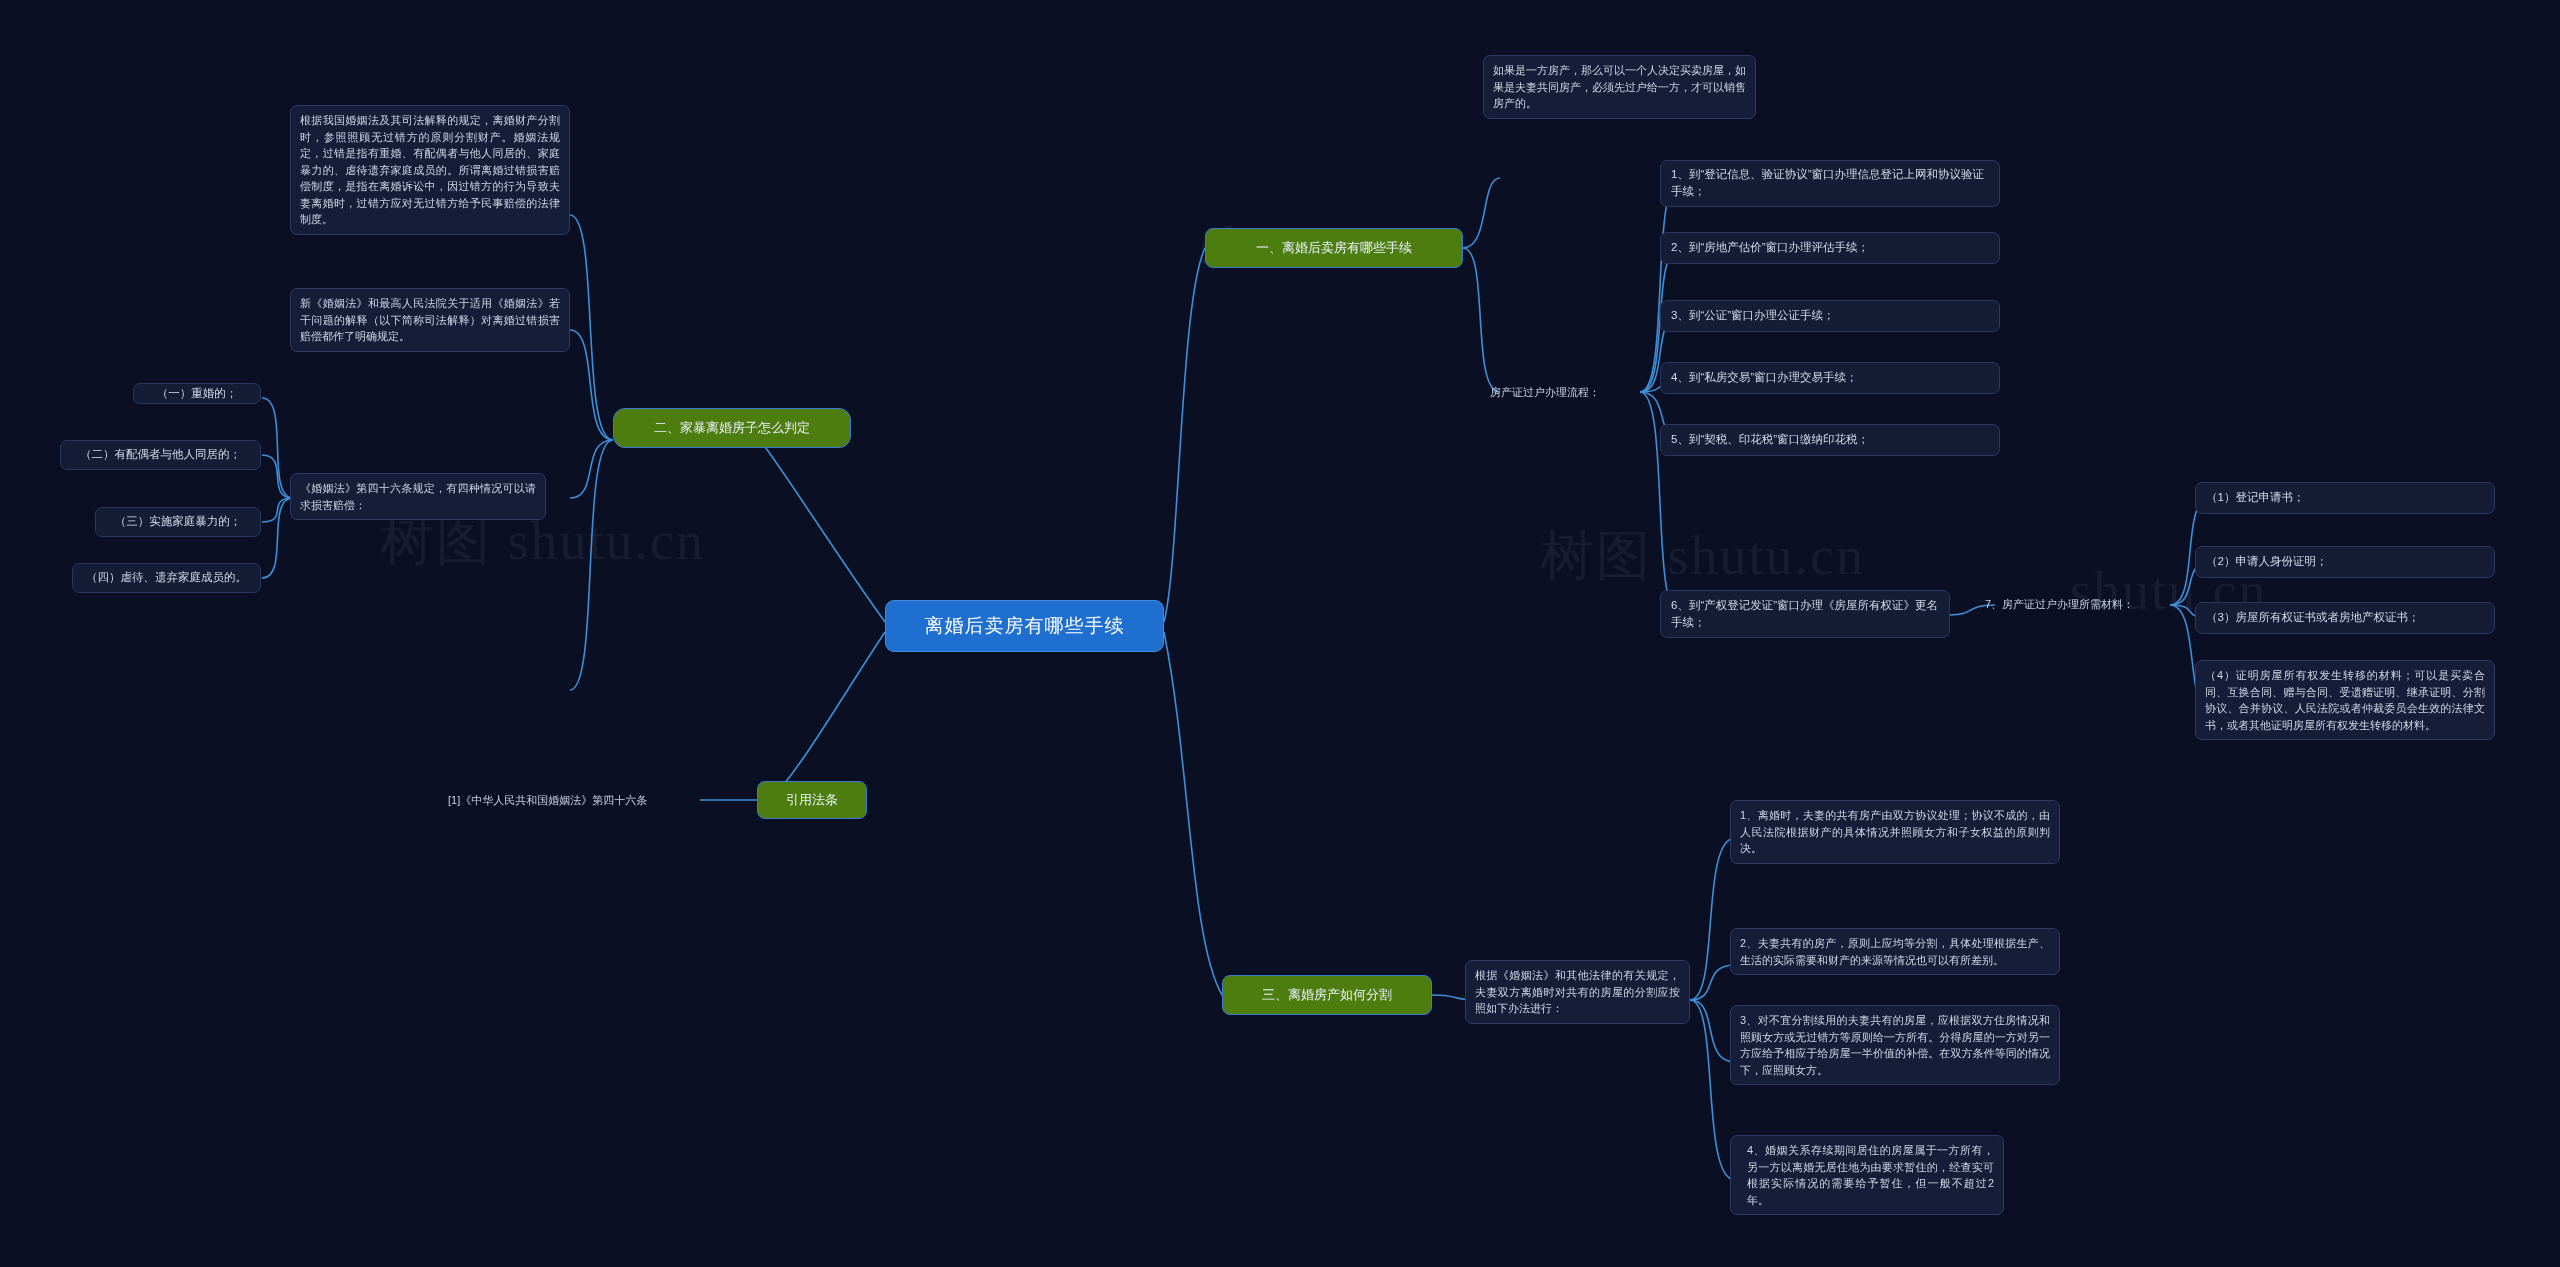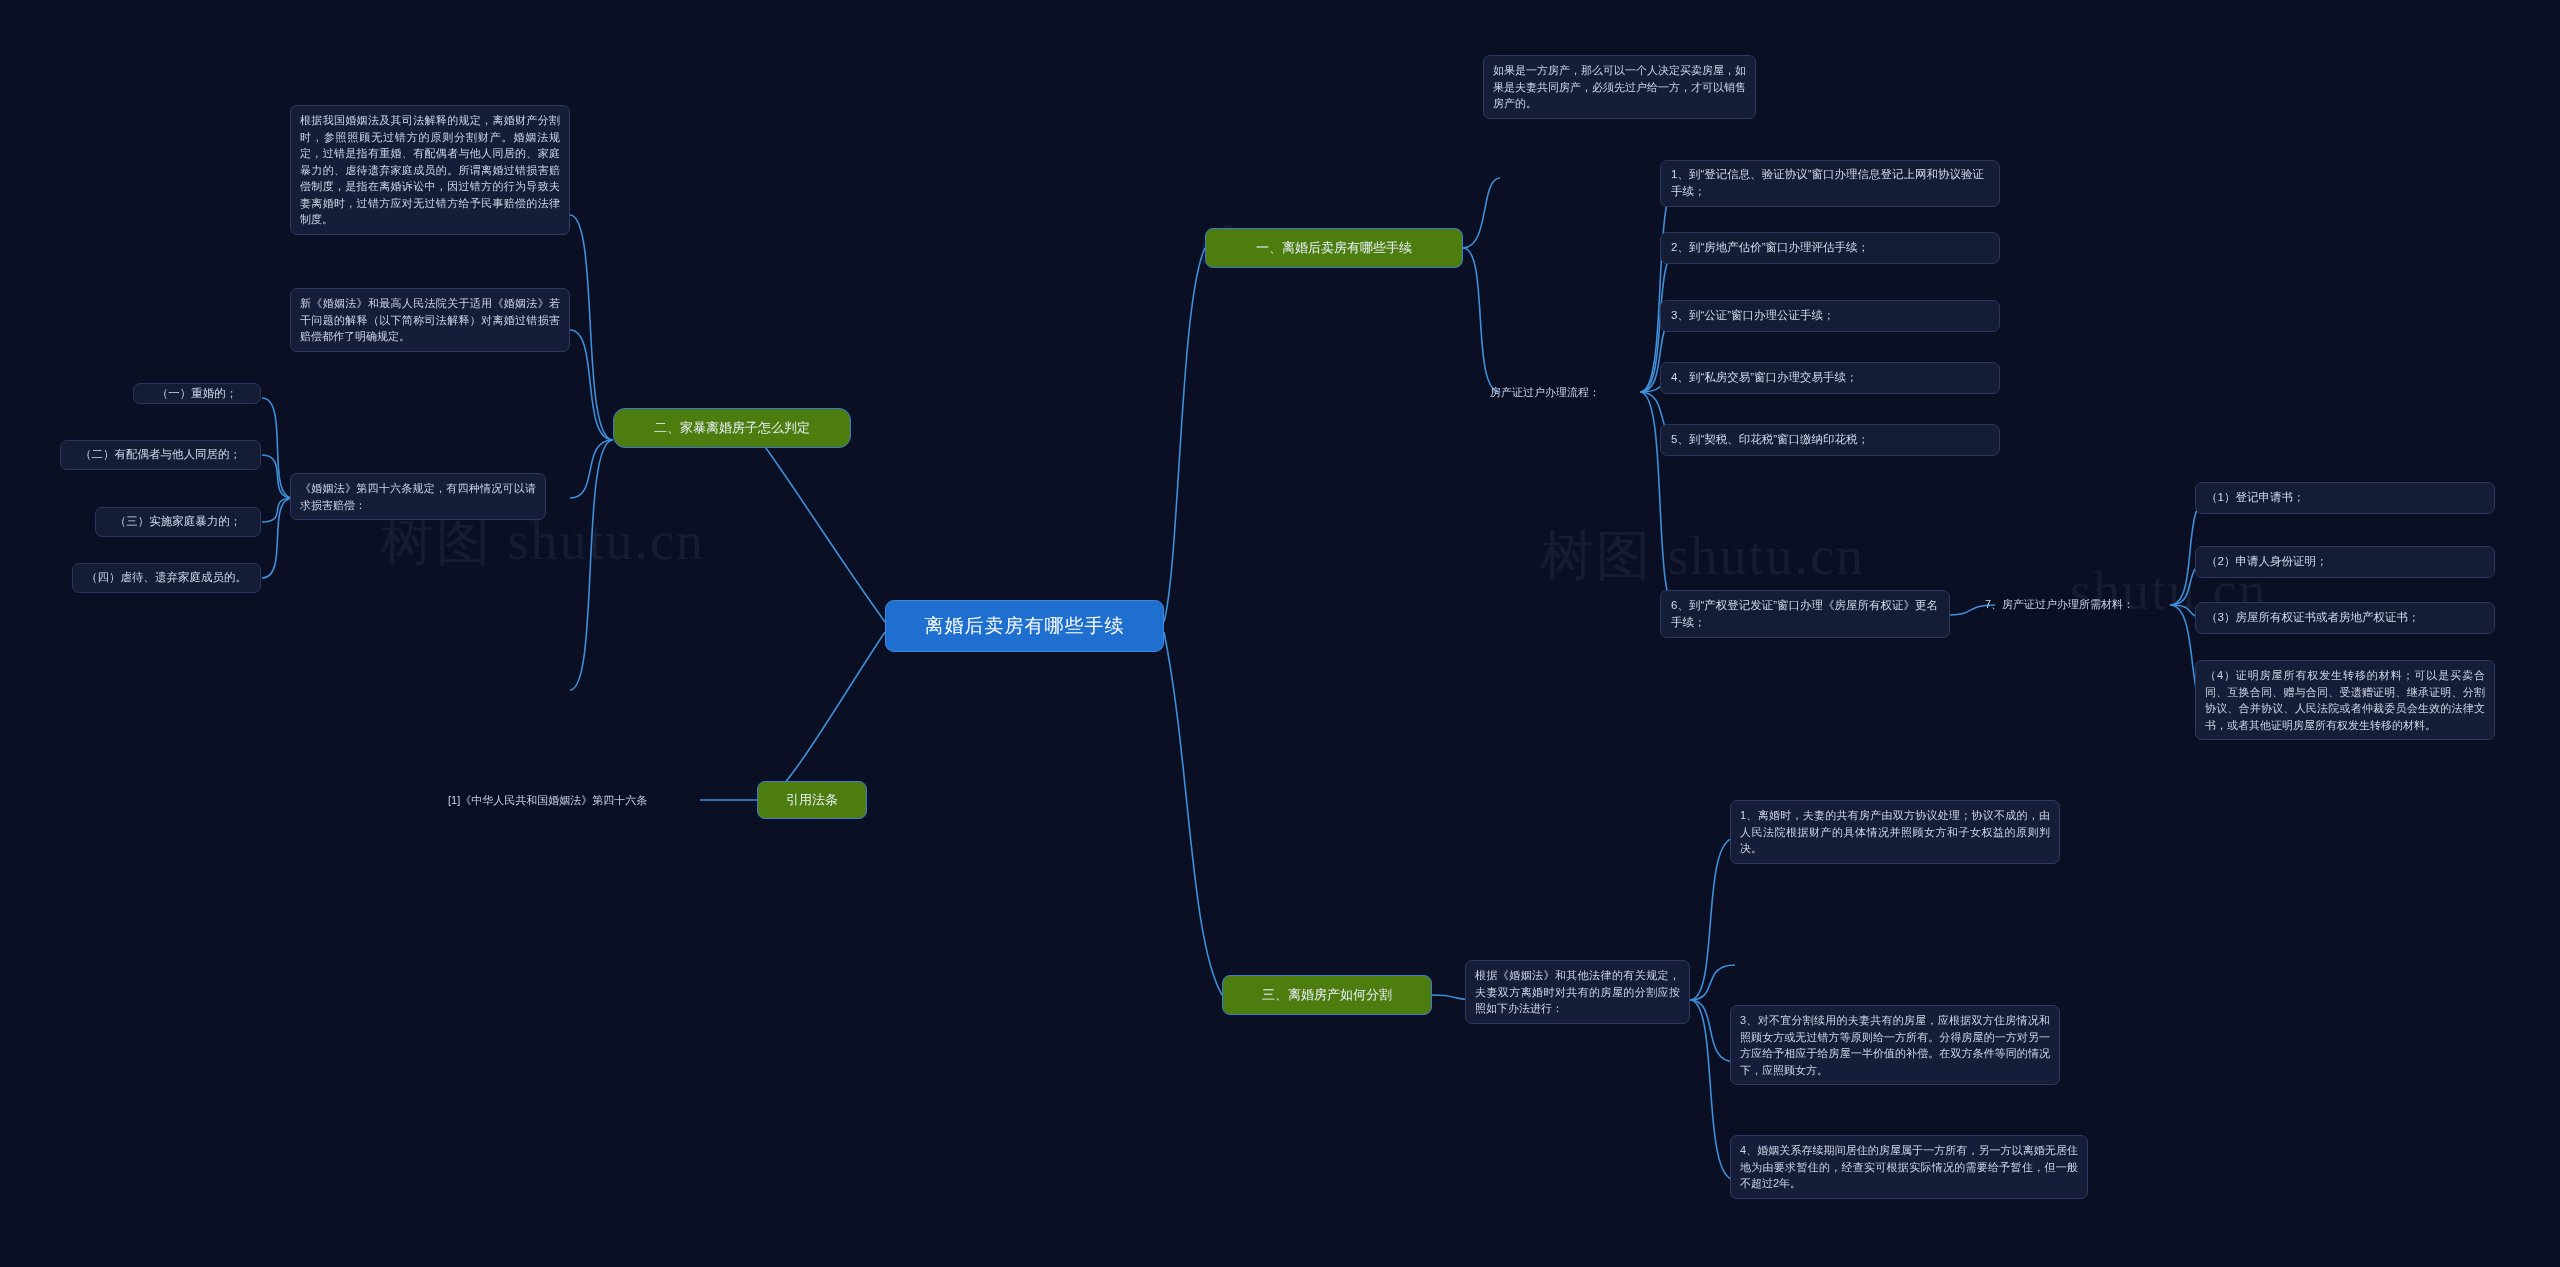--- a/index.html
+++ b/index.html
@@ -200,20 +200,21 @@
   <div class="node sub leafcenter" style="left:133px;top:383px;width:128px;height:21px;">（一）重婚的；</div>
   <div class="node sub leafcenter" style="left:60px;top:440px;width:201px;height:30px;">（二）有配偶者与他人同居的；</div>
   <div class="node sub leafcenter" style="left:95px;top:507px;width:166px;height:30px;">（三）实施家庭暴力的；</div>
   <div class="node sub leafcenter" style="left:72px;top:563px;width:189px;height:30px;">（四）虐待、遗弃家庭成员的。</div>
 
   <div class="node branch" style="left:1222px;top:975px;width:210px;height:40px;">三、离婚房产如何分割</div>
 
   <div class="node para" style="left:1465px;top:960px;width:225px;">根据《婚姻法》和其他法律的有关规定，夫妻双方离婚时对共有的房屋的分割应按照如下办法进行：</div>
 
   <div class="node para" style="left:1730px;top:800px;width:330px;">1、离婚时，夫妻的共有房产由双方协议处理；协议不成的，由人民法院根据财产的具体情况并照顾女方和子女权益的原则判决。</div>
+  <div class="node para" style="left:1730px;top:928px;width:330px;">2、夫妻共有的房产，原则上应均等分割，具体处理根据生产、生活的实际需要和财产的来源等情况也可以有所差别。</div>
   <div class="node para" style="left:1730px;top:1005px;width:330px;">3、对不宜分割续用的夫妻共有的房屋，应根据双方住房情况和照顾女方或无过错方等原则给一方所有。分得房屋的一方对另一方应给予相应于给房屋一半价值的补偿。在双方条件等同的情况下，应照顾女方。</div>
-  <div class="node para" style="left:1730px;top:1135px;width:358px;">4、婚姻关系存续期间居住的房屋属于一方所有，另一方以离婚无居住地为由要求暂住的，经查实可根据实际情况的需要给予暂住，但一般不超过2年。</div>
+  <div class="node para" style="left:1730px;top:1135px;width:274px;padding-left:16px;">4、婚姻关系存续期间居住的房屋属于一方所有，另一方以离婚无居住地为由要求暂住的，经查实可根据实际情况的需要给予暂住，但一般不超过2年。</div>
 
   <div class="node branch" style="left:757px;top:781px;width:110px;height:38px;">引用法条</div>
 
   <div class="node plain" style="left:448px;top:791px;width:250px;height:18px;">[1]《中华人民共和国婚姻法》第四十六条</div>
 
 </div>
 
 </body></html>

